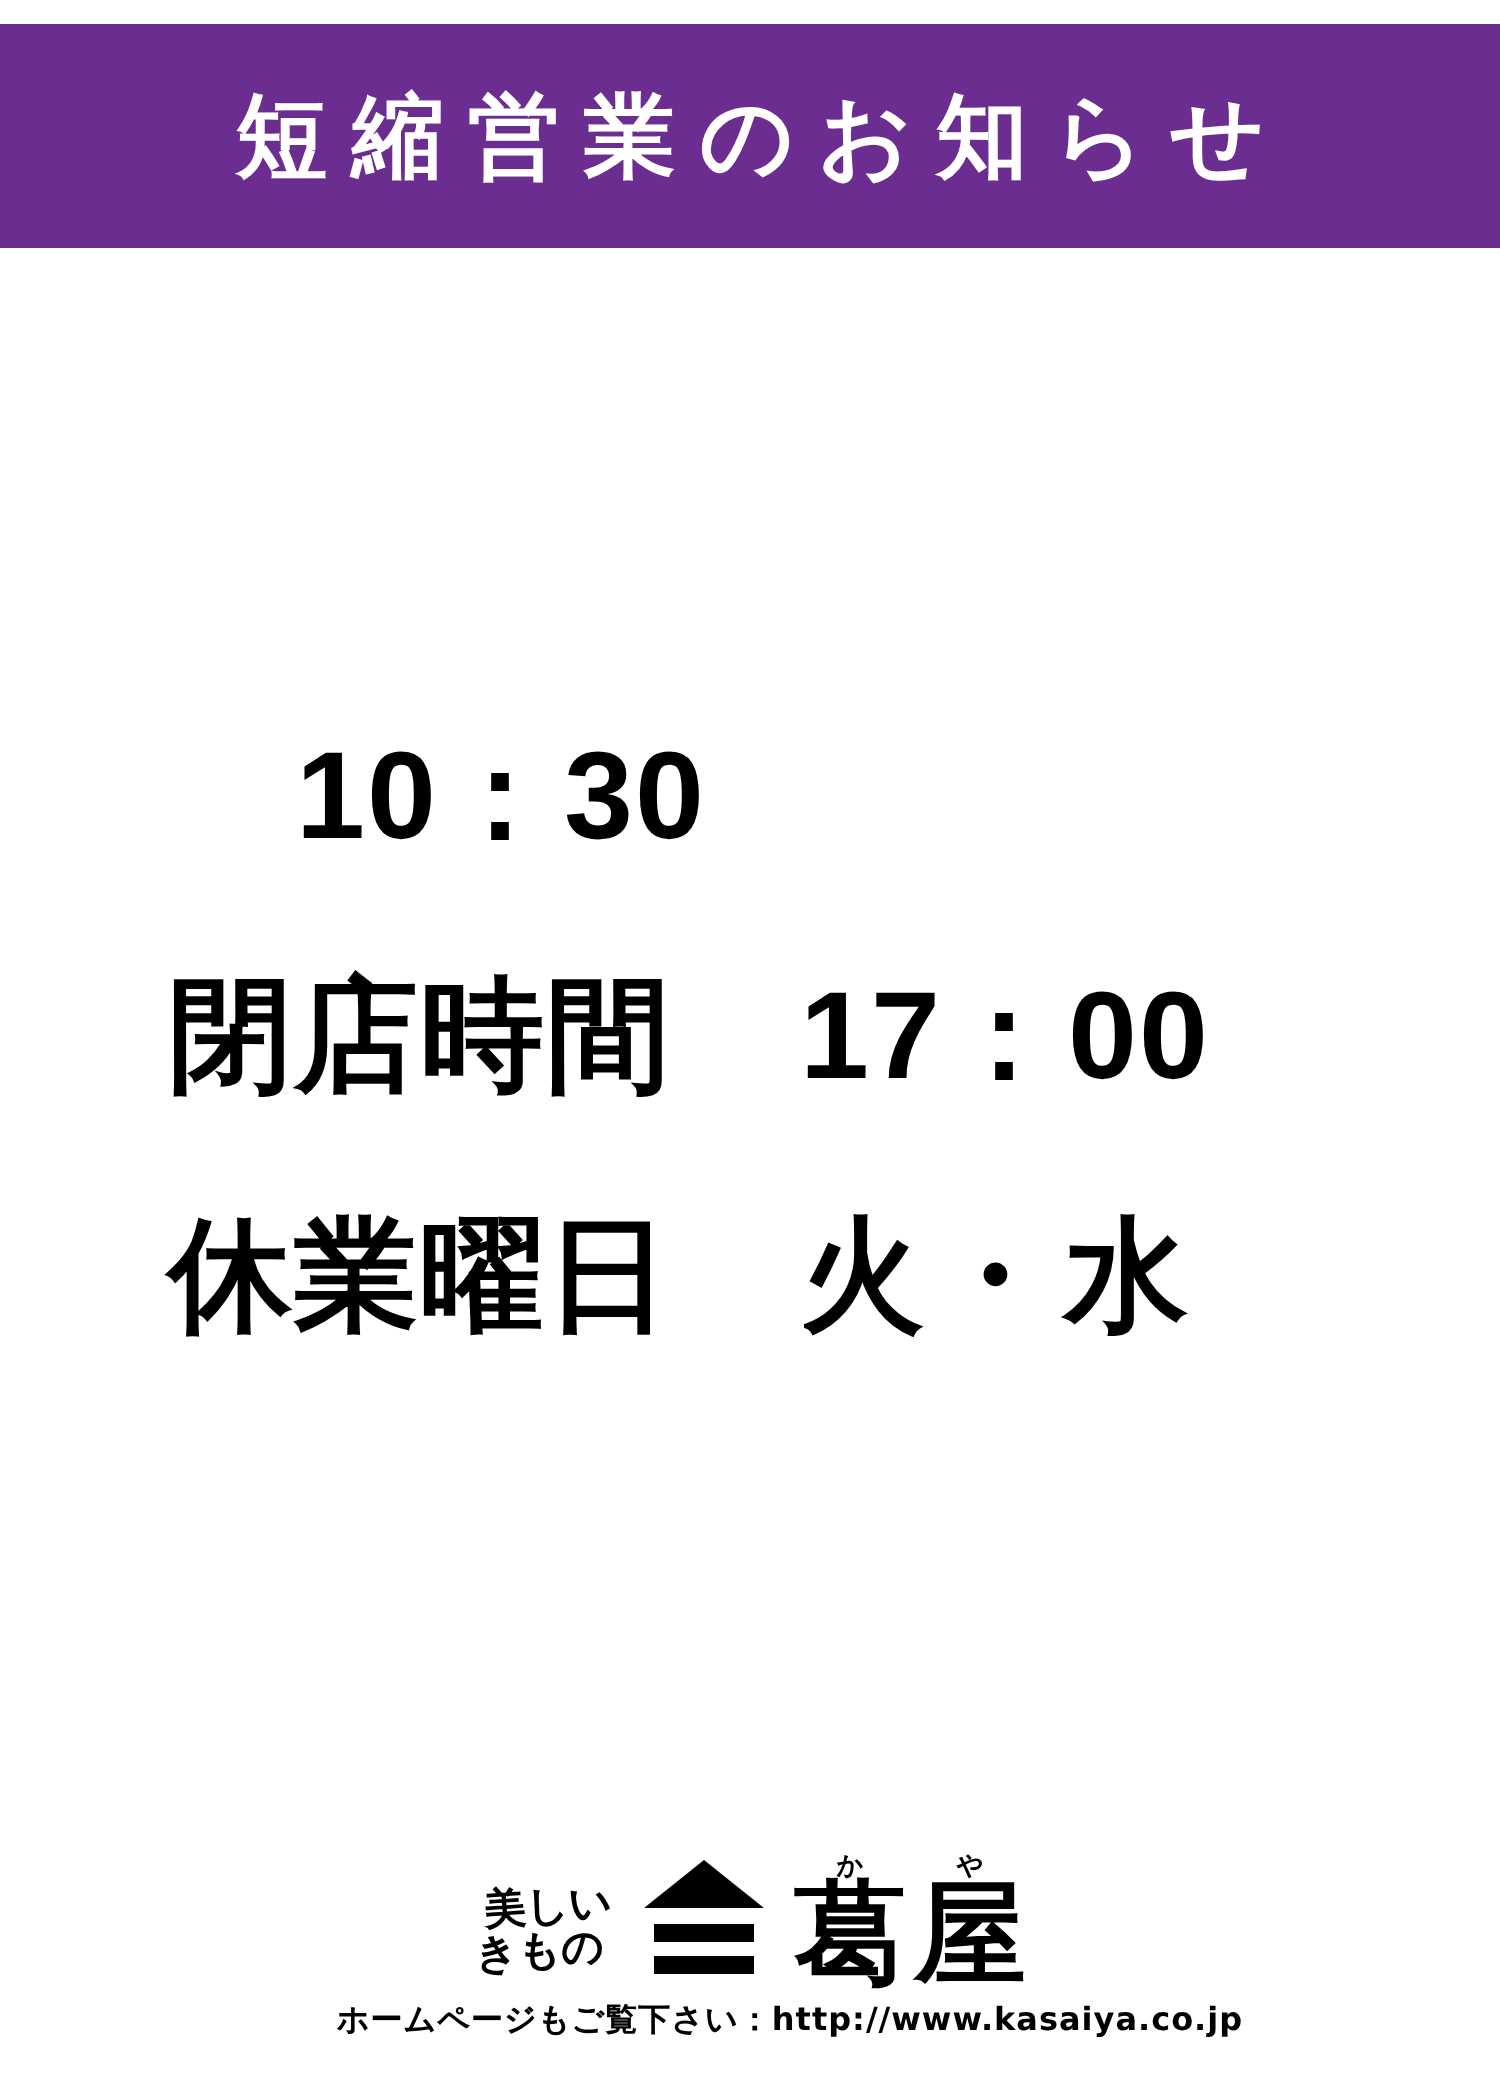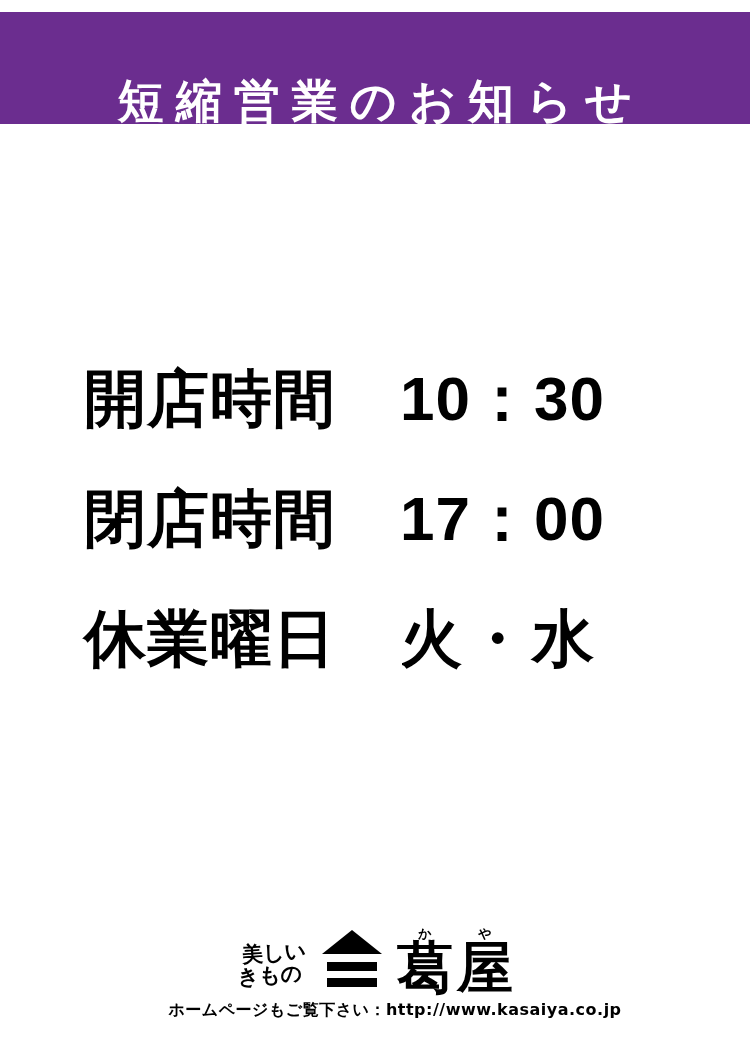--- a/index.html
+++ b/index.html
@@ -26,21 +26,21 @@
 
   
   .banner {
     position: absolute;
     top: 12px;
     left: 0;
     width: 750px;
     height: 112px;
     background: #6b2d8f;
     display: flex;
-    align-items: flex-end;
+    align-items: center;
     justify-content: center;
   }
   .banner-title {
     color: #ffffff;
     font-size: 46px;
     font-weight: bold;
     letter-spacing: 12px;
     text-indent: 12px;
     line-height: 1;
     white-space: nowrap;
@@ -201,21 +201,20 @@
 <div class="page">
 
   <div class="banner">
     <div class="banner-title">短縮営業のお知らせ</div>
   </div>
 
 
   <div class="hours">
 
     <div class="hours-row">
-      <div class="hours-label">開店時間</div>
       <div class="hours-value">10：30</div>
     </div>
 
     <div class="hours-row">
       <div class="hours-label">閉店時間</div>
       <div class="hours-value">17：00</div>
     </div>
 
     <div class="hours-row closed">
       <div class="hours-label">休業曜日</div>

